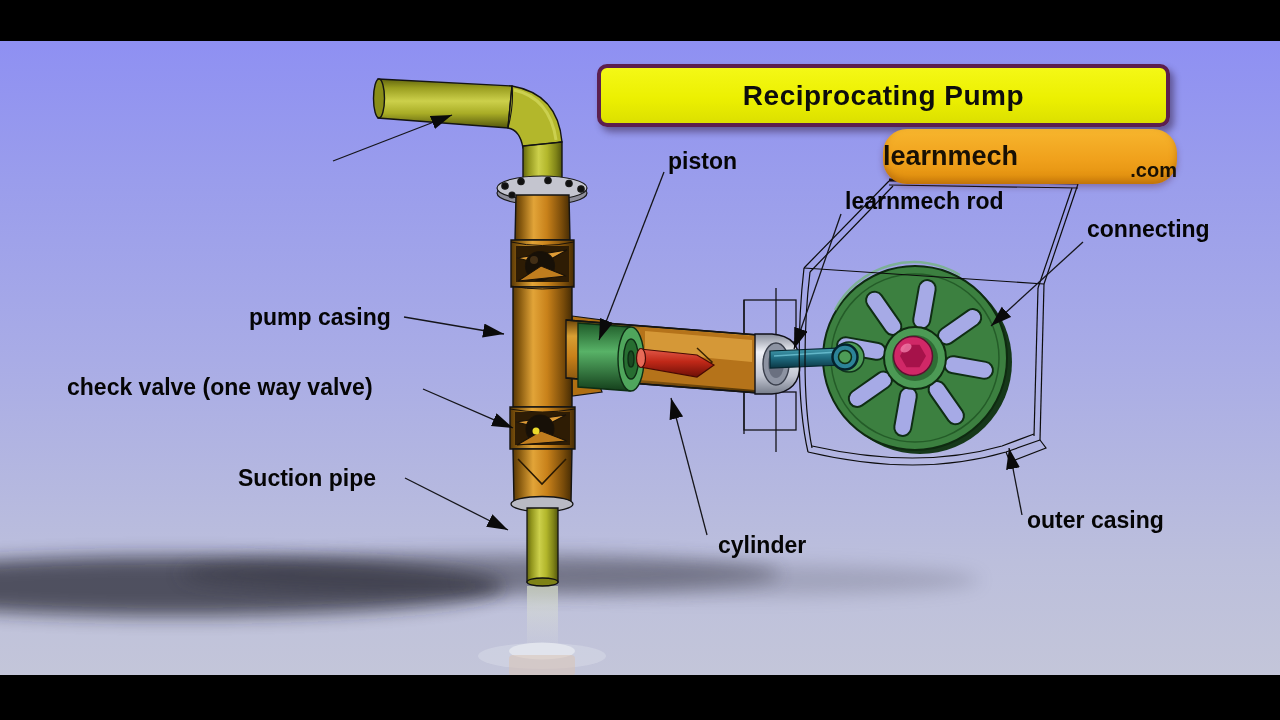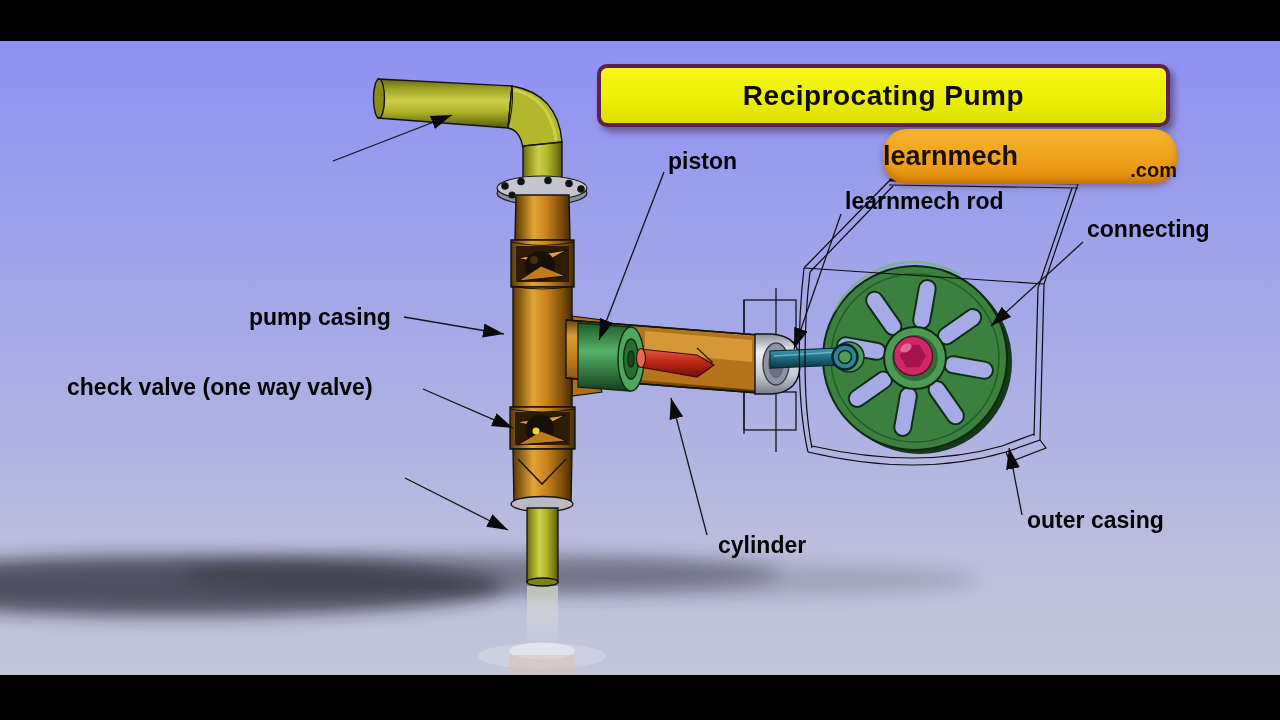--- a/index.html
+++ b/index.html
@@ -274,18 +274,19 @@
   <div class="brand-badge">
     <span class="main">learnmech</span>
       <span class="suffix">.com</span>
   </div>
 
   <div class="label" style="left:668px;top:148px;">piston</div>
   <div class="label" style="left:845px;top:188px;">learnmech rod</div>
   <div class="label" style="left:1087px;top:216px;">connecting</div>
   <div class="label" style="left:249px;top:304px;">pump casing</div>
   <div class="label" style="left:67px;top:374px;">check valve (one way valve)</div>
+  <div class="label" style="left:238px;top:465px;">Suction pipe</div>
   <div class="label" style="left:718px;top:532px;">cylinder</div>
   <div class="label" style="left:1027px;top:507px;">outer casing</div>
 
   <div class="letterbox top"></div>
   <div class="letterbox bottom"></div>
 </div>
 
 </body></html>

